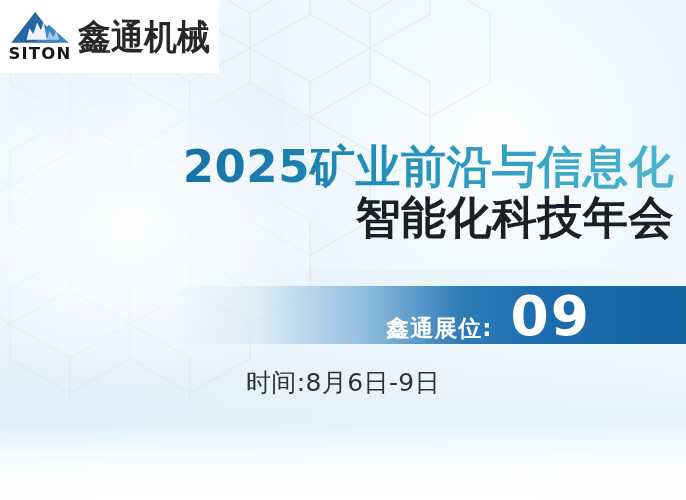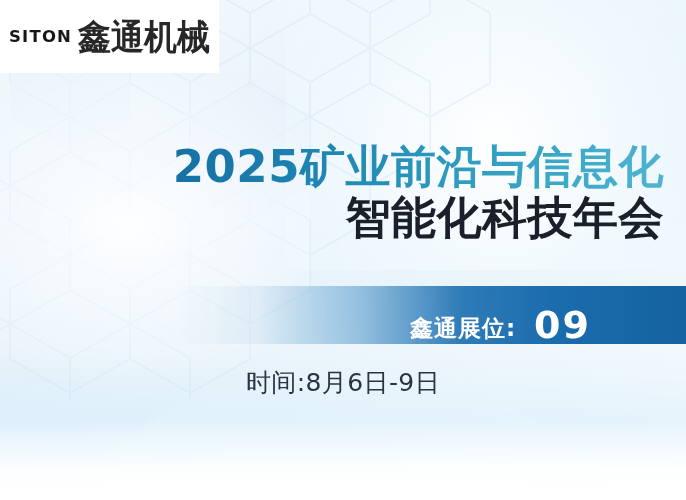--- a/index.html
+++ b/index.html
@@ -104,21 +104,21 @@
     display: flex;
     align-items: center;
     padding-left: 9px;
     box-sizing: border-box;
   }
   .logo-mark {
     width: 62px;
     height: 52px;
     flex: 0 0 auto;
     display: flex;
-    flex-direction: row;
+    flex-direction: column;
     align-items: center;
     justify-content: flex-start;
   }
   .logo-mark svg { display: block; }
   .logo-wordmark {
     font-family: "DejaVu Sans", "Liberation Sans", sans-serif;
     font-weight: 700;
     font-size: 16.5px;
     letter-spacing: 1.2px;
     color: #171717;
@@ -134,21 +134,21 @@
     color: #272727;
     line-height: 1;
     transform: scaleY(1.06);
     white-space: nowrap;
   }
 
   
   .headline {
     position: absolute;
     left: 0;
-    right: 22px;
+    right: 12px;
     top: 142px;
     text-align: right;
   }
   .headline-line {
     font-family: "DejaVu Sans", "Liberation Sans", sans-serif;
     font-weight: 700;
     line-height: 1.13;
     white-space: nowrap;
     letter-spacing: 0.5px;
   }
@@ -183,21 +183,21 @@
     font-family: "DejaVu Sans", "Liberation Sans", sans-serif;
     font-weight: 700;
     font-size: 23px;
     color: #ffffff;
     letter-spacing: 1px;
     white-space: nowrap;
   }
   .booth-number {
     font-family: "DejaVu Sans", "Liberation Sans", sans-serif;
     font-weight: 700;
-    font-size: 38px;
+    font-size: 55px;
     color: #ffffff;
     letter-spacing: 2px;
     margin-left: 18px;
     line-height: 1;
   }
 
   
   .footer-info {
     position: absolute;
     left: 0;

